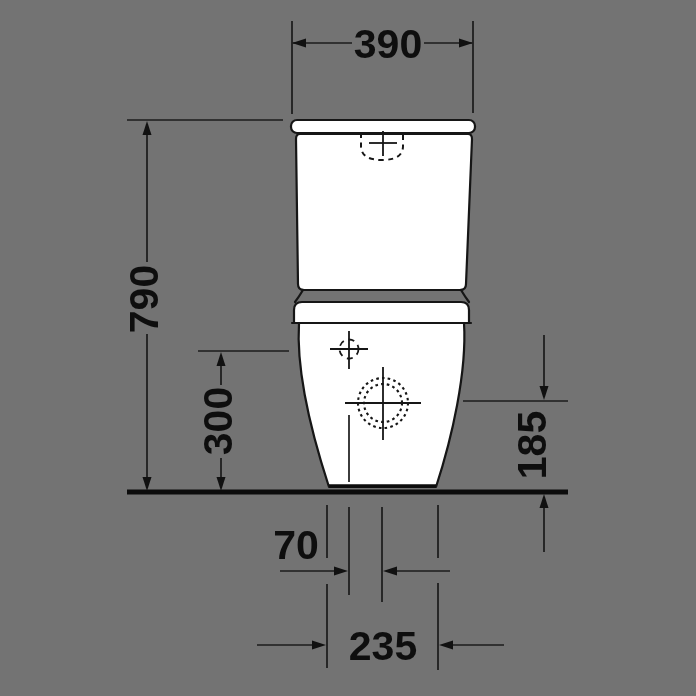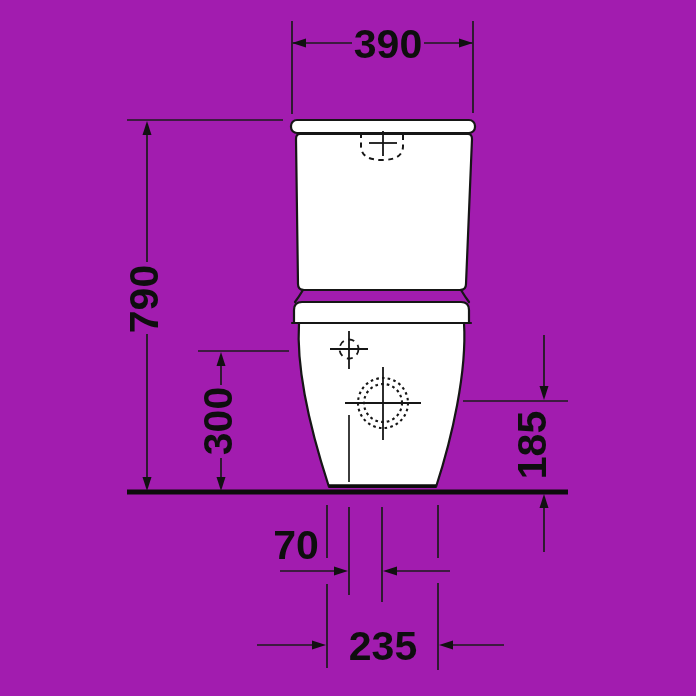--- a/index.html
+++ b/index.html
@@ -4,21 +4,21 @@
 <style>
   html, body {
     margin: 0;
     padding: 0;
     background: #ffffff;
   }
   .canvas {
     position: relative;
     width: 696px;
     height: 696px;
-    background: #a21caf;
+    background: #737373;
     font-family: "Liberation Sans", sans-serif;
     overflow: hidden;
   }
   svg { display: block; }
   .outline {
     fill: #ffffff;
     stroke: #161616;
     stroke-width: 2.2;
     stroke-linejoin: round;
     stroke-linecap: round;

